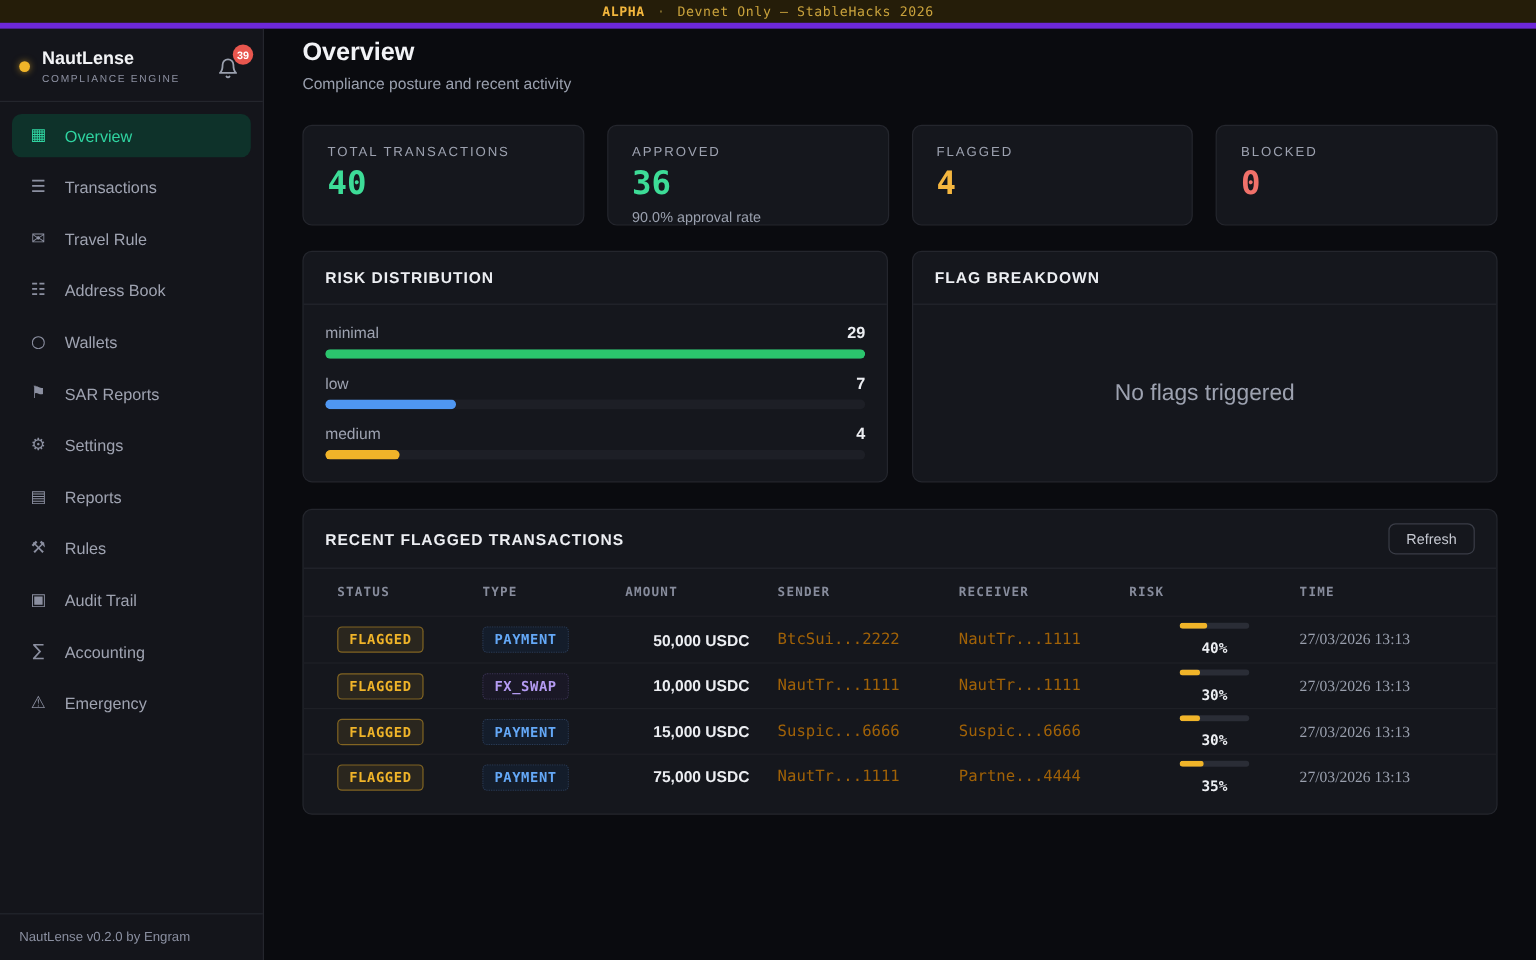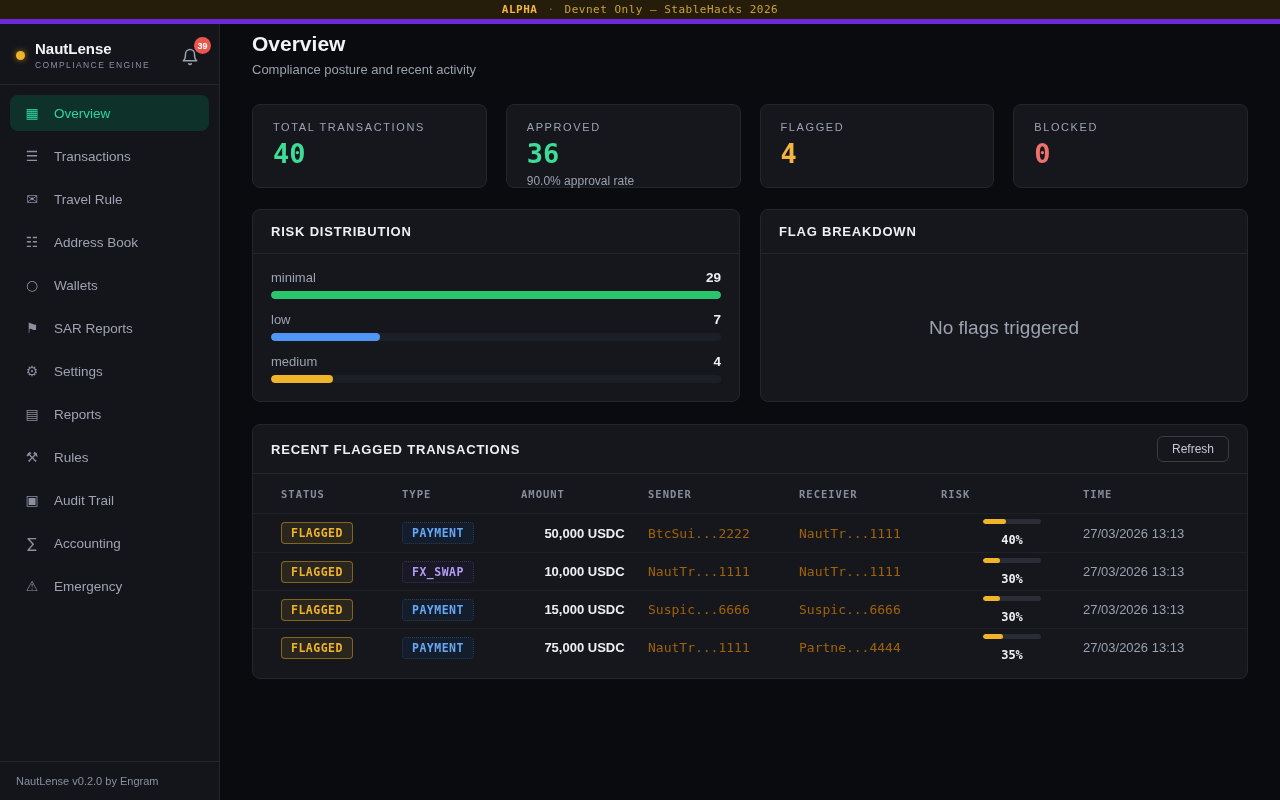--- a/index.html
+++ b/index.html
@@ -150,21 +150,21 @@
   }
   .badge-flagged { color:#f0b429; background:rgba(240,180,41,.10); border:1px solid rgba(240,180,41,.45); }
   .badge-blue    { color:#64a8f7; background:#141d2b; border:1px dotted #2b3c57; }
   .badge-purple  { color:#b49bf2; background:#1a1826; border:1px dotted #3b3354; }
   .cell-amount { font-family:Liberation Sans, sans-serif; font-size:13px; font-weight:bold; color:#eceef2;text-align:center; }
   .cell-addr   { font-family:"DejaVu Sans Mono", monospace; font-size:13px; color:#a16207; }
   .cell-risk { display:flex; align-items:center; gap:9px;flex-direction:column; }
   .mini-track { width:58px; height:5px; border-radius:3px; background:#2a2d36; overflow:hidden; }
   .mini-fill  { height:100%; border-radius:3px; background:#f0b429; }
   .risk-pct { font-family:"DejaVu Sans Mono", monospace; font-size:12px; font-weight:bold; color:#eceef2; }
-  .cell-time { font-size:13px; color:#9aa0ae; }
+  .cell-time { font-size:13px; color:#9aa0ae;font-family:Liberation Serif, serif; }
 </style>
 </head>
 <body>
 
 <div class="banner">
   <span class="alpha">ALPHA</span>
   <span class="dot">·</span>
   <span class="msg">Devnet Only — StableHacks 2026</span>
 </div>
 

